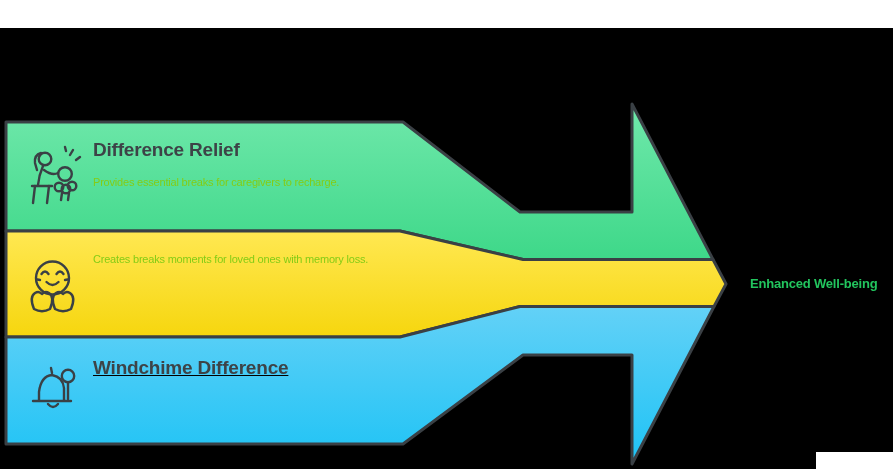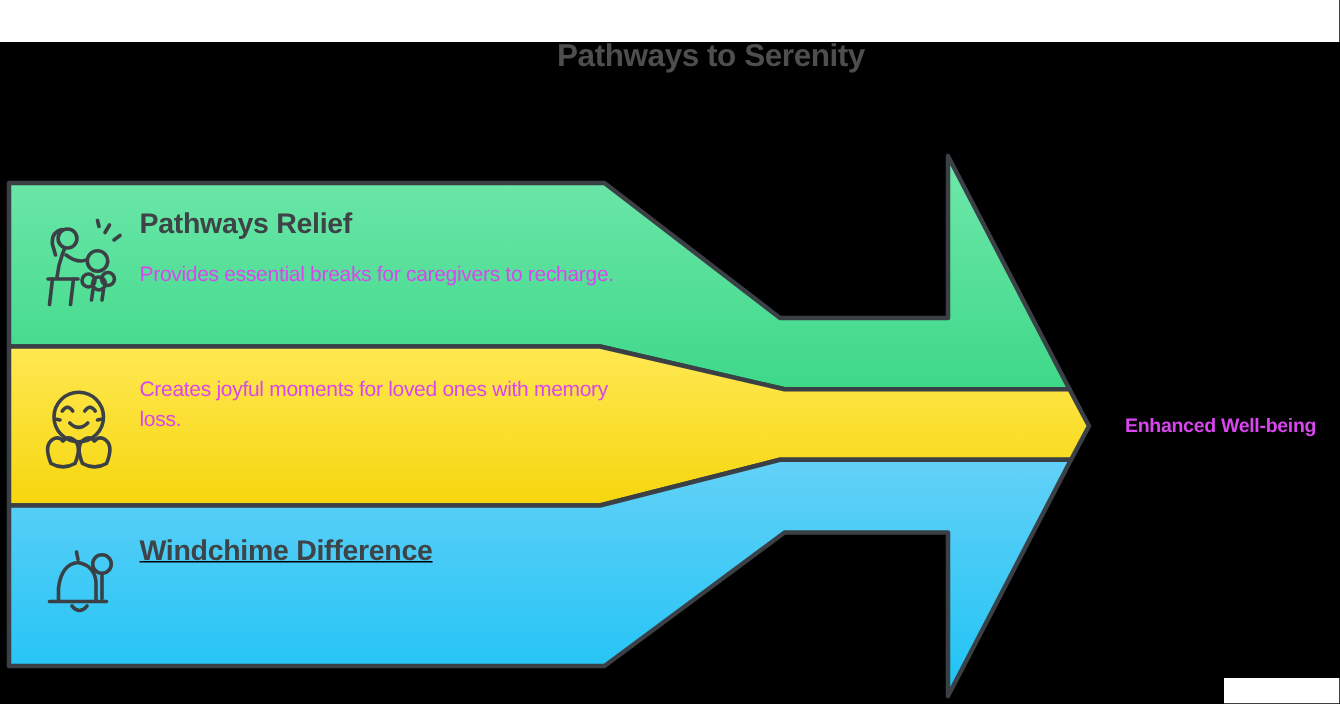--- a/index.html
+++ b/index.html
@@ -13,36 +13,35 @@
   .white-corner-patch{position:absolute;left:816px;top:452px;width:77px;height:17px;background:#ffffff;}
   .title{
     position:absolute;left:0;top:26px;width:893px;box-sizing:border-box;padding-left:55px;
     text-align:center;font-size:21px;font-weight:bold;color:#4e4e4e;letter-spacing:-0.3px;
   }
   .diagram-svg{position:absolute;left:0;top:0;}
   .shape{stroke:#3a4045;stroke-width:3;stroke-linejoin:round;}
   .icon{stroke:#3a4045;stroke-width:2.4;fill:none;stroke-linecap:round;stroke-linejoin:round;}
   .band-text{position:absolute;left:93px;width:335px;}
   .band-heading{font-size:19px;font-weight:bold;color:#3d4347;letter-spacing:-0.2px;margin:0 0 11px 0;}
-  .band-desc{font-size:14px;line-height:20px;color:#d946ef;letter-spacing:-0.2px;margin:0;}
+  .band-desc{font-size:11px;line-height:20px;color:#84cc16;letter-spacing:-0.2px;margin:0;}
   .outcome-label{
     position:absolute;left:750px;top:276px;width:143px;
-    font-size:13px;font-weight:bold;color:#d946ef;letter-spacing:-0.2px;
+    font-size:13px;font-weight:bold;color:#22c55e;letter-spacing:-0.2px;
   }
   .t1{top:139px;} .t2{top:249px;} .t3{top:357px;text-decoration:underline;}
 </style>
 </head>
 <body>
 
 <div class="frame">
 
   <div class="white-strip-top"></div>
   <div class="white-corner-patch"></div>
 
-  <div class="title">Pathways to Serenity</div>
 
   <svg class="diagram-svg" width="893" height="469" viewBox="0 0 893 469">
     <defs>
       <linearGradient id="gradGreen" x1="0" y1="0" x2="0" y2="1">
         <stop offset="0" stop-color="#70e8ab"></stop>
         <stop offset="1" stop-color="#3ed889"></stop>
       </linearGradient>
       <linearGradient id="gradYellow" x1="0" y1="0" x2="0" y2="1">
         <stop offset="0" stop-color="#ffe852"></stop>
         <stop offset="1" stop-color="#f6d60e"></stop>
@@ -93,26 +92,26 @@
       <path d="M51,368 L52,373"></path>
       <path d="M39,400 L39,392 Q41,376 52,375 Q63,377 64,388 L64,400"></path>
       <path d="M33,401 L71,401"></path>
       <path d="M48,404 Q53,410 58,404"></path>
       <circle cx="68" cy="376" r="6.2"></circle>
       <path d="M68,383 L68,399"></path>
     </g>
   </svg>
 
   <div class="band-text t1">
-    <p class="band-heading">Pathways Relief</p>
+    <p class="band-heading">Difference Relief</p>
     <p class="band-desc">Provides essential breaks for caregivers to recharge.</p>
   </div>
 
   <div class="band-text t2">
-    <p class="band-desc">Creates joyful moments for loved ones with memory loss.</p>
+    <p class="band-desc">Creates breaks moments for loved ones with memory loss.</p>
   </div>
 
   <div class="band-text t3">
     <p class="band-heading">Windchime Difference</p>
   </div>
 
   <div class="outcome-label">Enhanced Well-being</div>
 
 </div>
 

